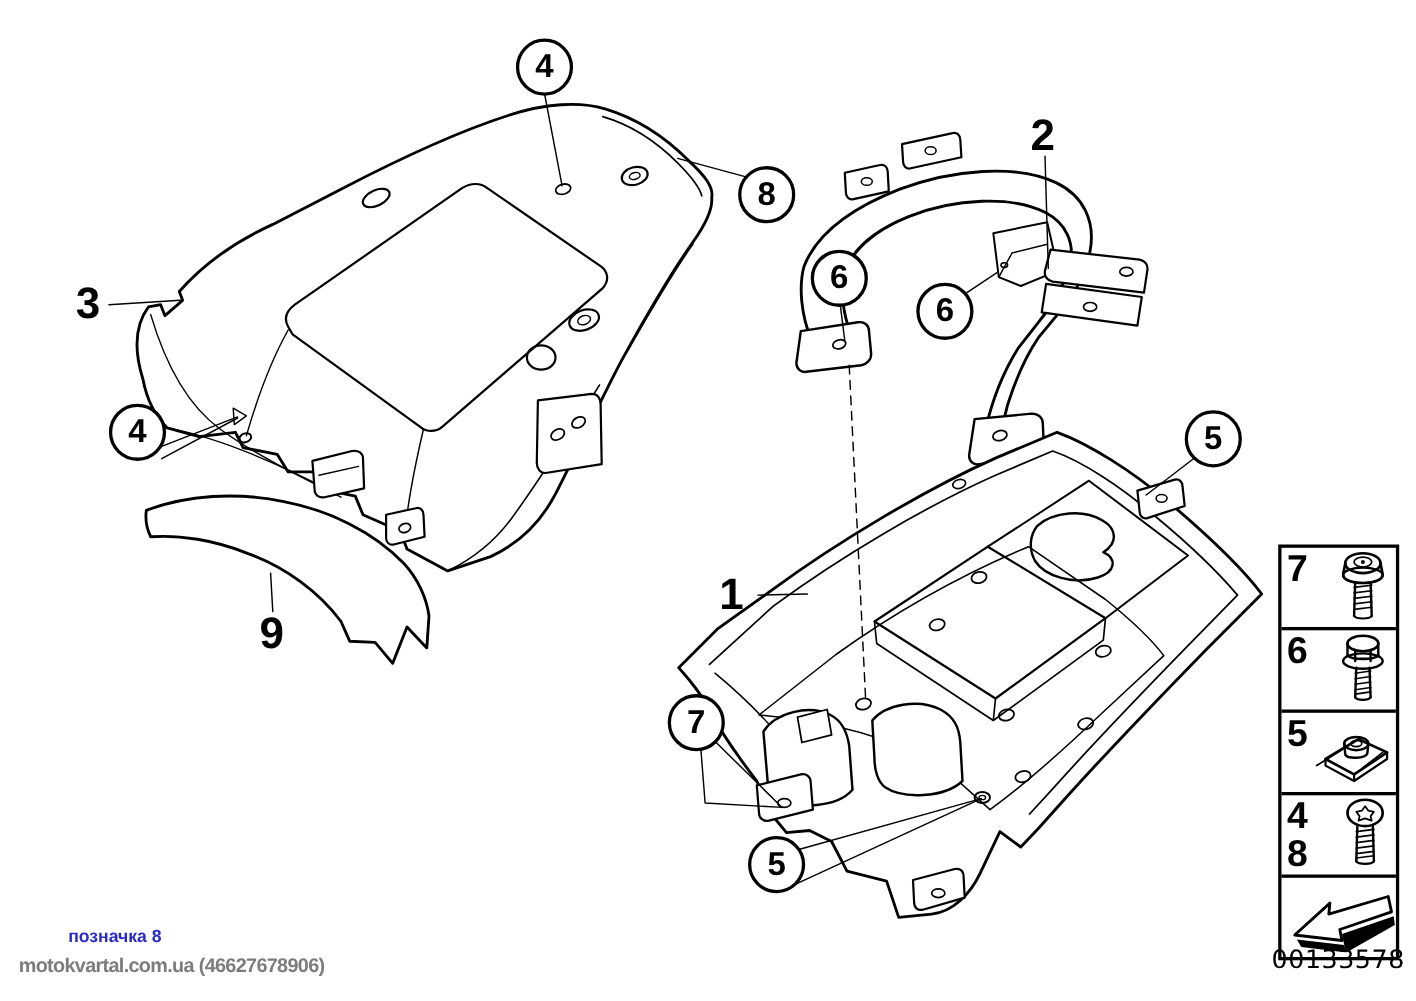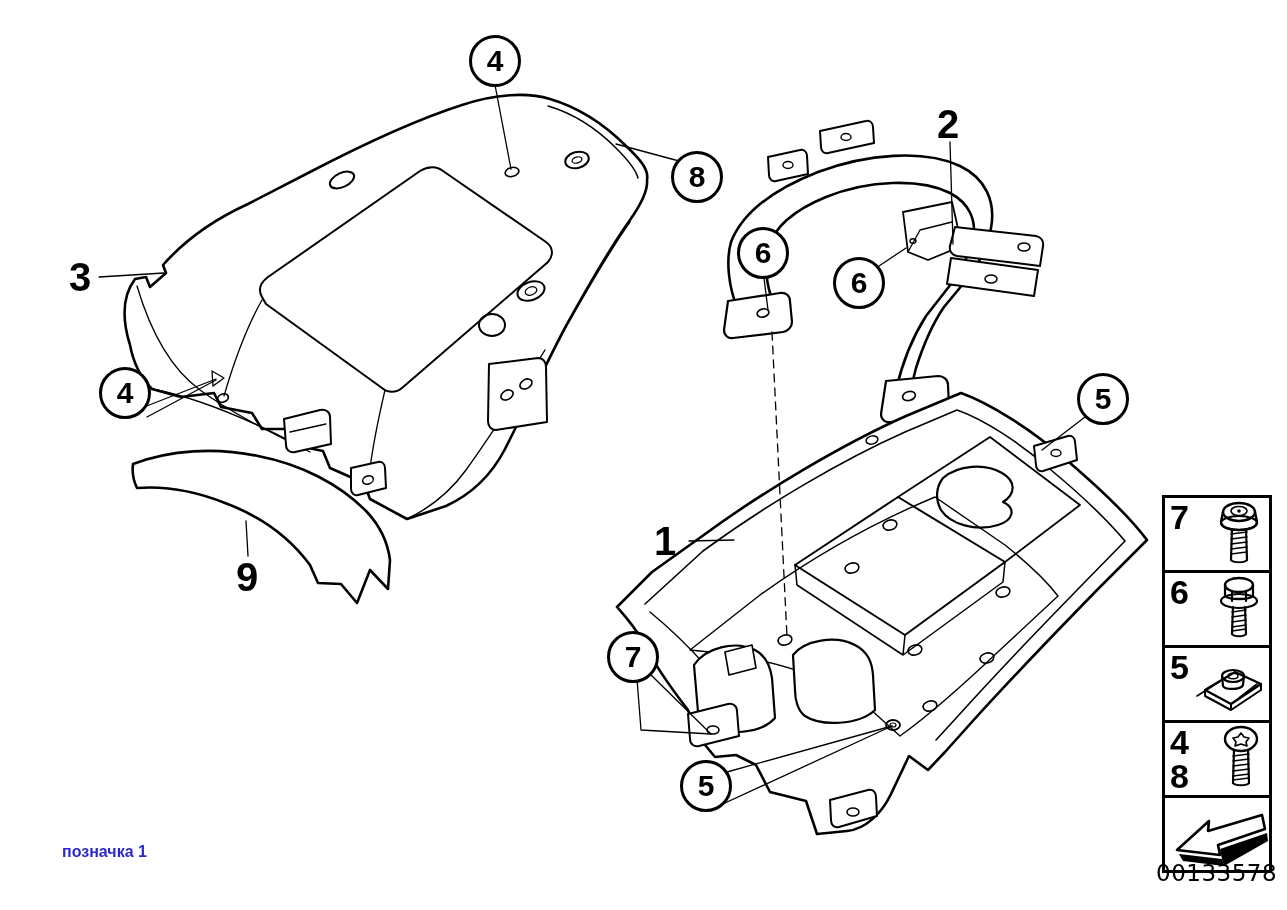--- a/index.html
+++ b/index.html
@@ -228,15 +228,16 @@
     <div class="lrow">
       <svg class="licon" style="right:0;top:4px" width="100" height="64" viewBox="0 0 100 64">
         <path d="M10,52 L53,57 L55,64 L14,59 Z" fill="#000"></path>
         <path d="M51,47 L98,31 L99,39 L55,64 L53,57 Z" fill="#000"></path>
         <path d="M8,48 L40,19 L39,29 L93,13 L96,27 L49,43 L51,53 Z" fill="#fff" stroke="#000" stroke-width="2.6" stroke-linejoin="round"></path>
       </svg>
     </div>
   </div>
 
   <div class="pn">00133578</div>
-  <a class="blue-link">позначка 1</a>
+  <a class="blue-link">позначка 8</a>
+  <div class="wm">motokvartal.com.ua (46627678906)</div>
 
 </div>
 
 </body></html>

